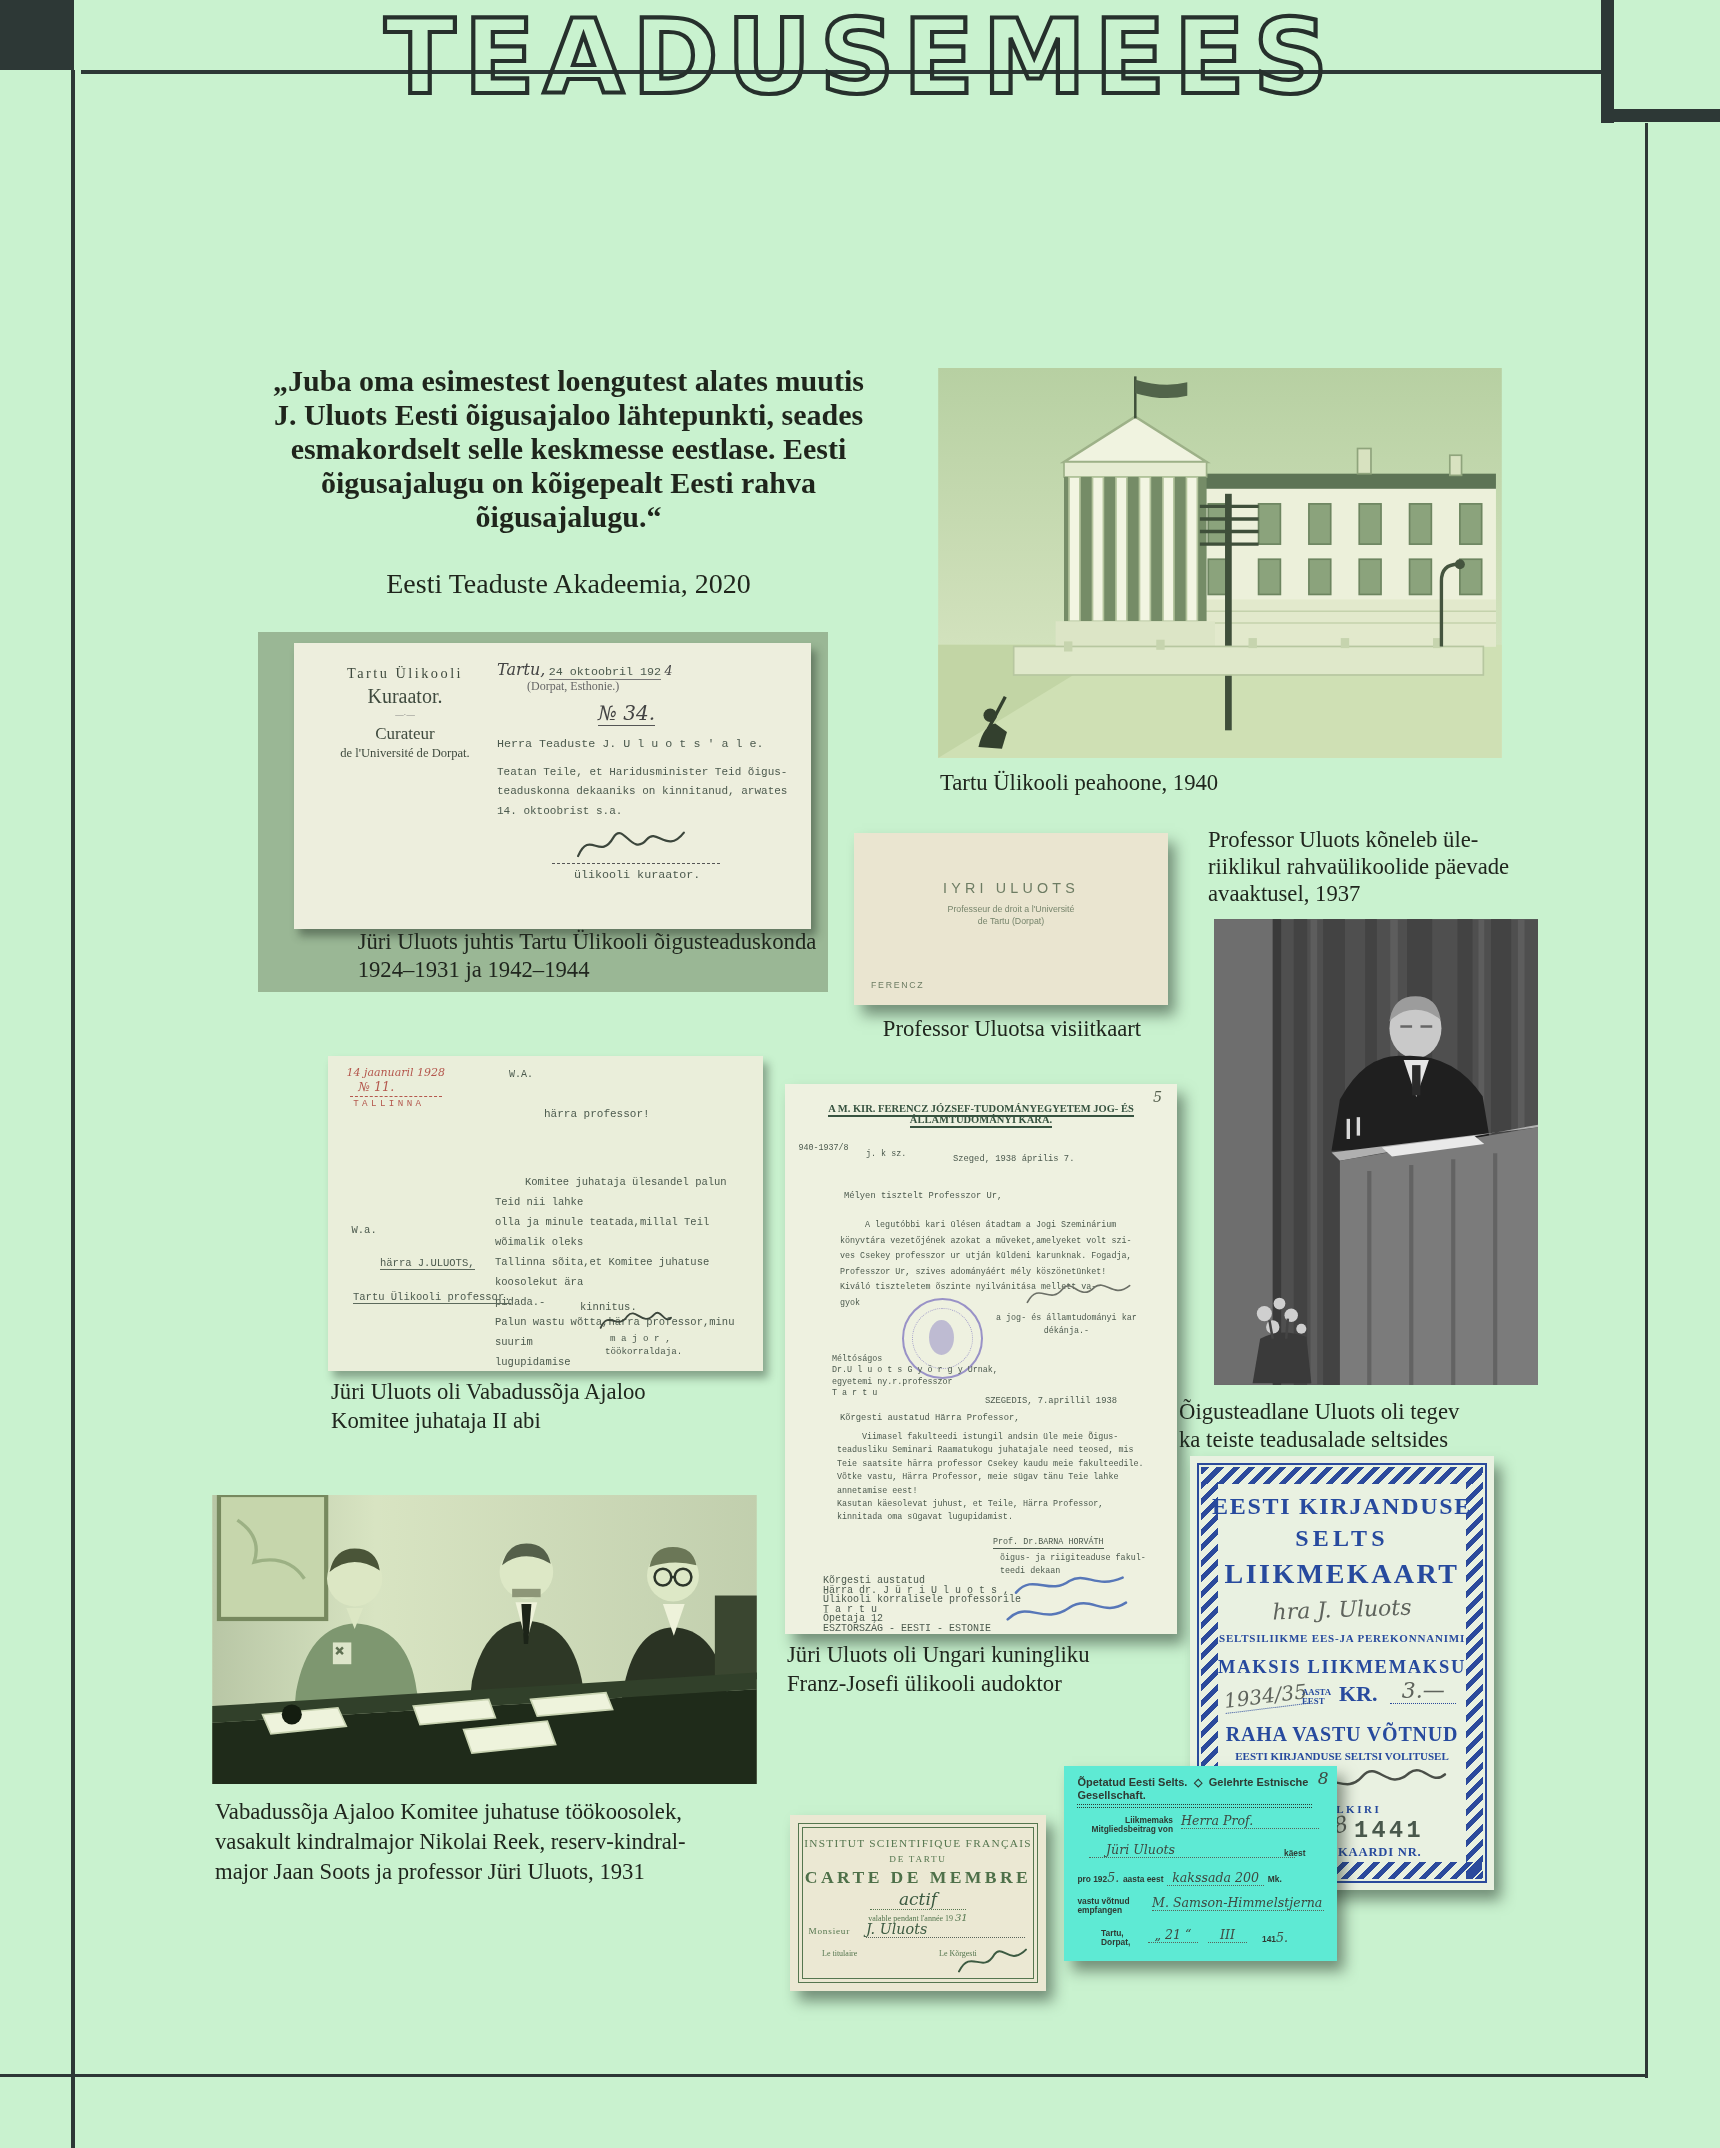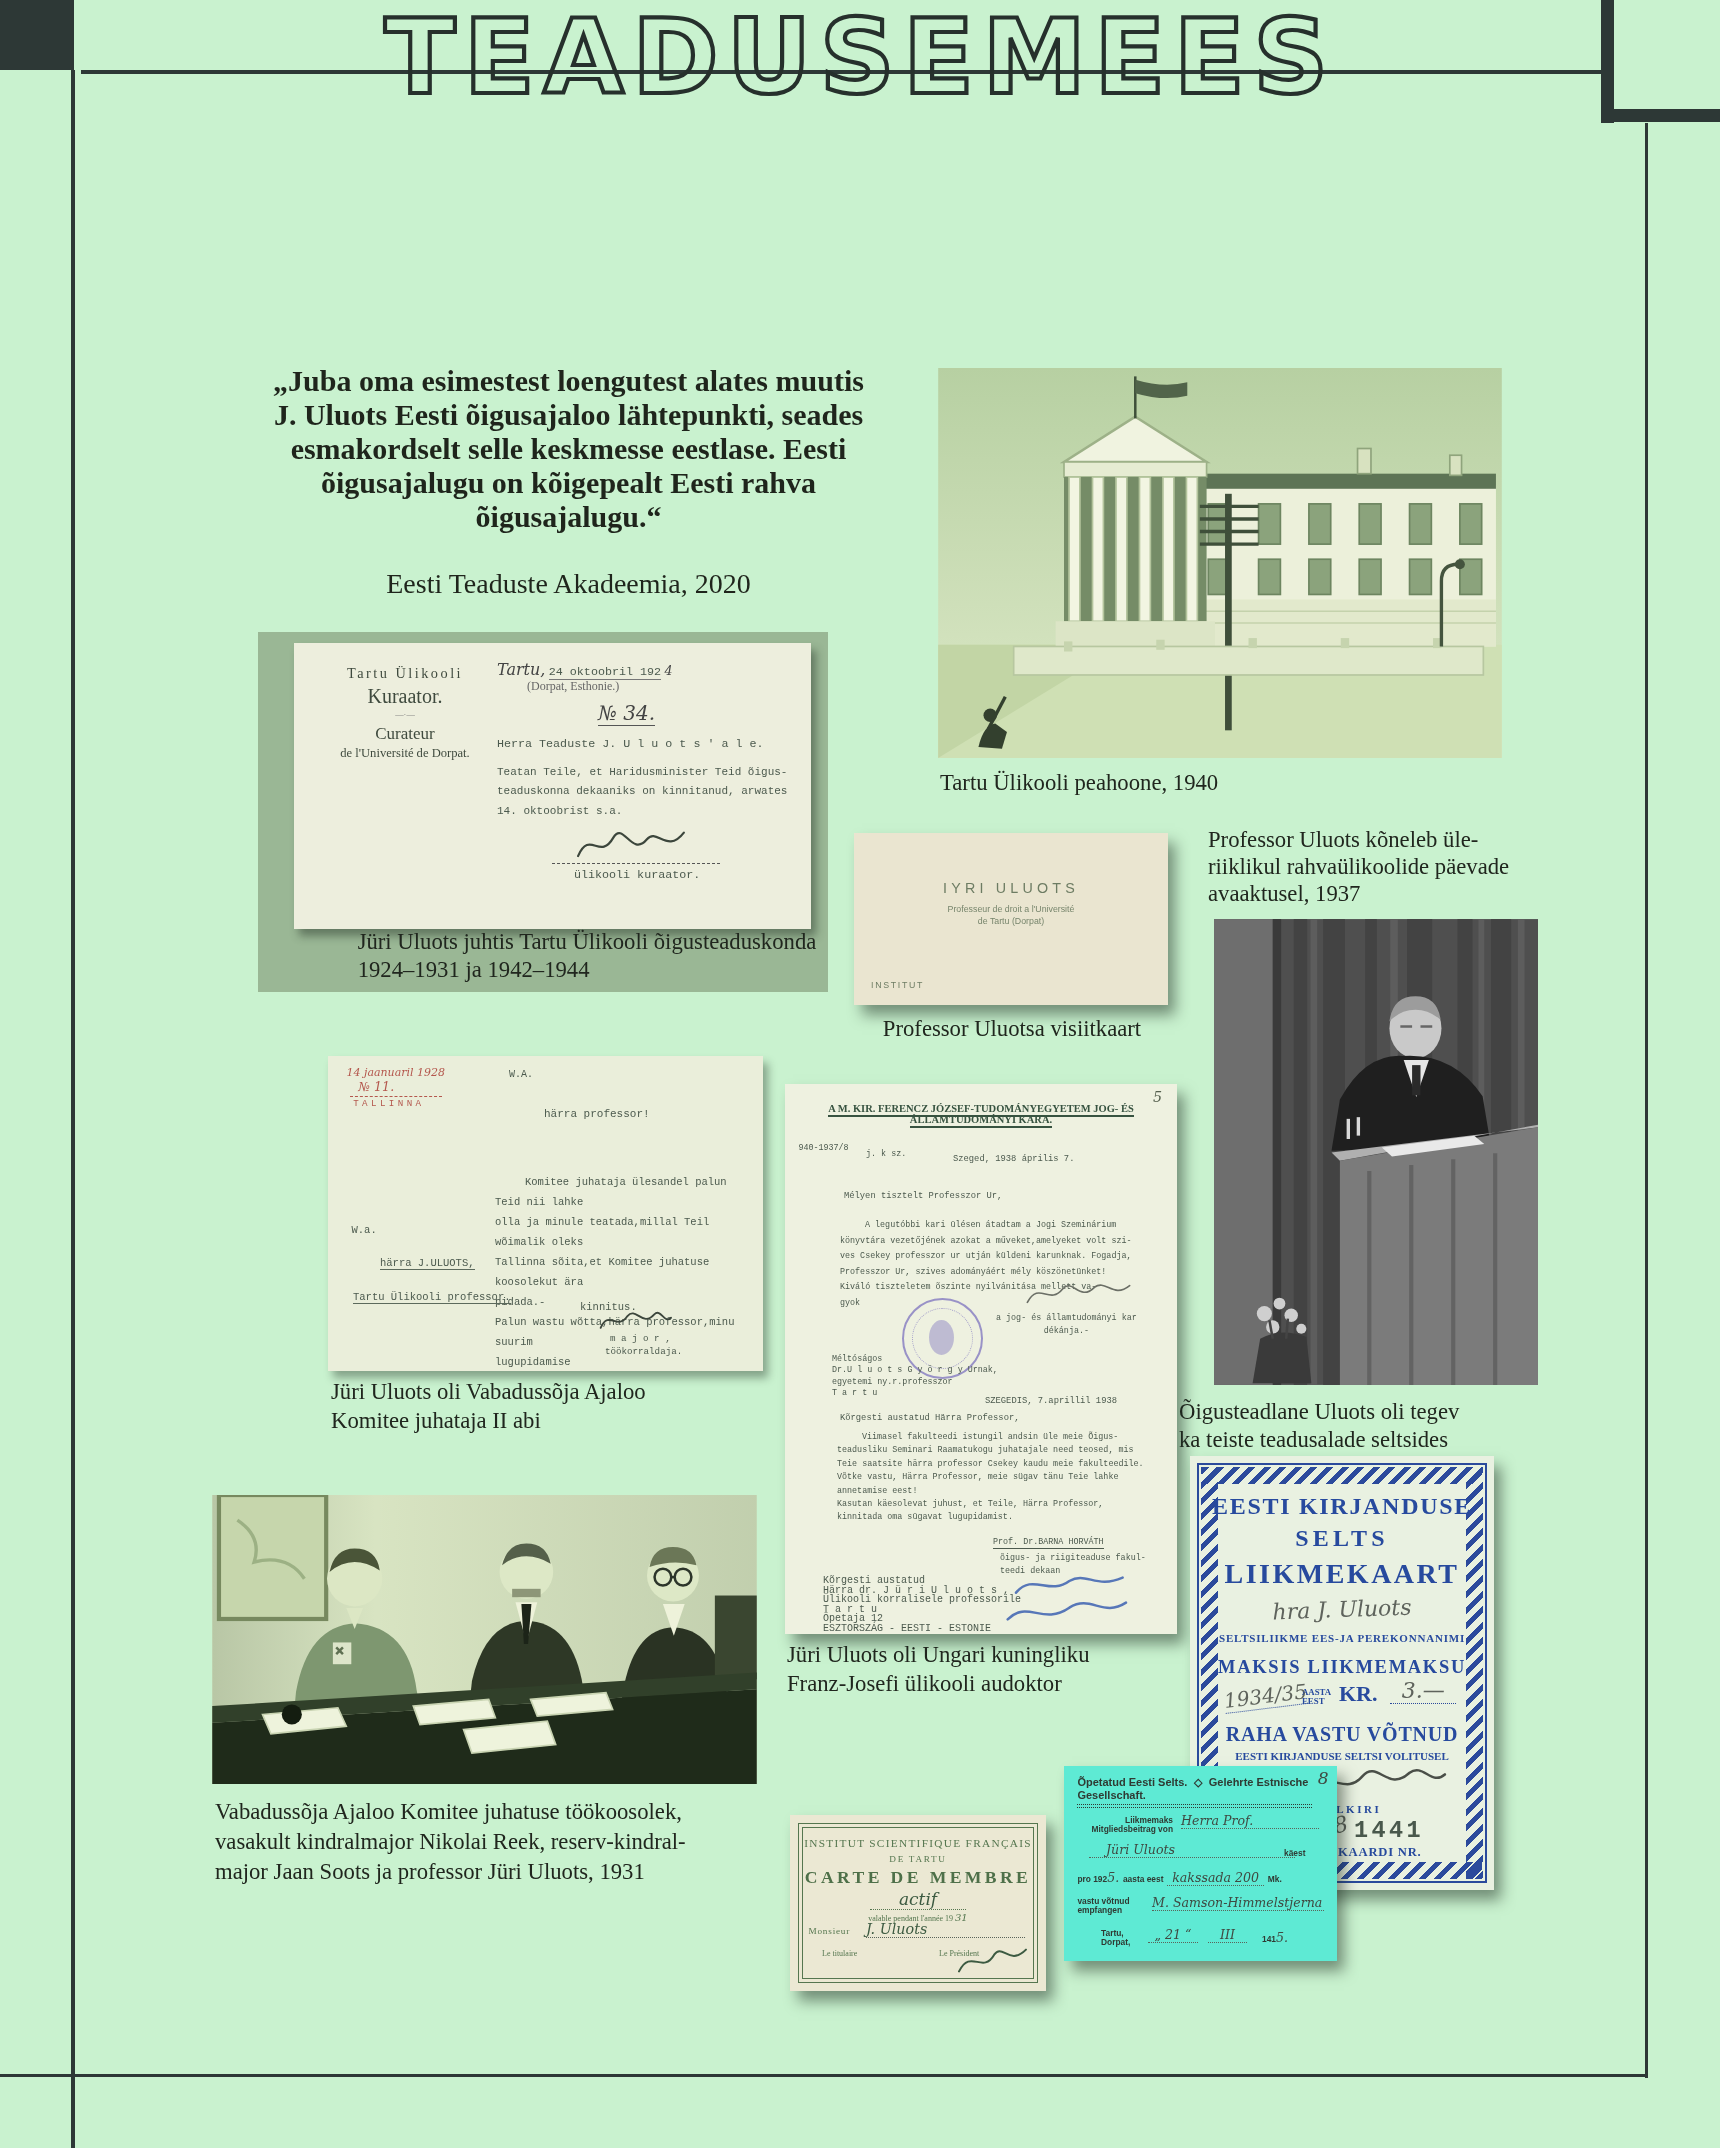--- a/index.html
+++ b/index.html
@@ -191,21 +191,21 @@
         <div style="width:168px;border-top:1.7px dashed #555;margin-left:55px;"></div>
         <div class="tw" style="font-size:11.7px;margin:3.4px 0 0 77px;">ülikooli kuraator.</div>
       </div>
     </div>
     <div class="abs caption" style="right:11.7px;bottom:8.4px;line-height:28px;">Jüri Uluots juhtis Tartu Ülikooli õigusteaduskonda<br>1924–1931 ja 1942–1944</div>
   </div>
 
   <div id="visiit" class="abs shadow">
     <div class="vname">IYRI ULUOTS</div>
     <div class="vrole">Professeur de droit a l'Université<br>de Tartu (Dorpat)</div>
-    <div class="vcountry">INSTITUT</div>
+    <div class="vcountry">FERENCZ</div>
   </div>
   <div class="abs caption center" style="left:856px;top:1015px;width:312px;">Professor Uluotsa visiitkaart</div>
 
   <div class="abs caption" style="left:1208px;top:826px;line-height:27px;">Professor Uluots kõneleb üle-<br>riiklikul rahvaülikoolide päevade<br>avaaktusel, 1937</div>
   <div class="abs" style="left:1214px;top:919px;width:324px;height:466px;">
     <svg width="324" height="466" viewBox="0 0 386 555">
       <rect width="386" height="555" fill="#4f4f4f"></rect>
       <rect x="0" width="70" height="555" fill="#6e6e6e"></rect>
       <rect x="70" width="10" height="555" fill="#3a3a3a"></rect>
       <g fill="#434343">
@@ -442,20 +442,20 @@
     <div class="abs center" style="left:0;top:52px;width:100%;font-size:17.6px;font-weight:bold;letter-spacing:3.4px;color:#4e7049;">CARTE DE MEMBRE</div>
     <div class="abs hand center" style="left:0;top:74px;width:100%;font-size:17px;color:#3c5a41;">actif</div>
     <div class="abs" style="left:80px;top:94px;width:96px;border-top:0.8px dotted #55764f;"></div>
     <div class="abs center" style="left:0;top:97px;width:100%;font-size:8px;">
       <span>valable pendant l'année 19</span>
       <span class="hand" style="font-size:10px;">31</span>
     </div>
     <div class="abs" style="left:18.5px;top:111px;font-size:9.2px;letter-spacing:0.8px;">Monsieur</div>
     <div class="abs hand dotu" style="left:76px;top:106px;width:159px;font-size:14.3px;color:#3c5a41;">J. Uluots</div>
     <div class="abs" style="left:32px;top:134px;font-size:8px;">Le titulaire</div>
-    <div class="abs" style="left:149px;top:134px;font-size:8px;">Le Président</div>
+    <div class="abs" style="left:149px;top:134px;font-size:8px;">Le Kõrgesti</div>
     <svg class="abs" style="left:164px;top:126px;" width="77" height="39" viewBox="0 0 92 46">
       <path d="M6,36 C20,8 34,40 48,16 C58,2 66,30 86,10" fill="none" stroke="#3c5a41" stroke-width="2.4" stroke-linecap="round"></path>
     </svg>
   </div>
 
 </div>
 
 
 </body></html>

